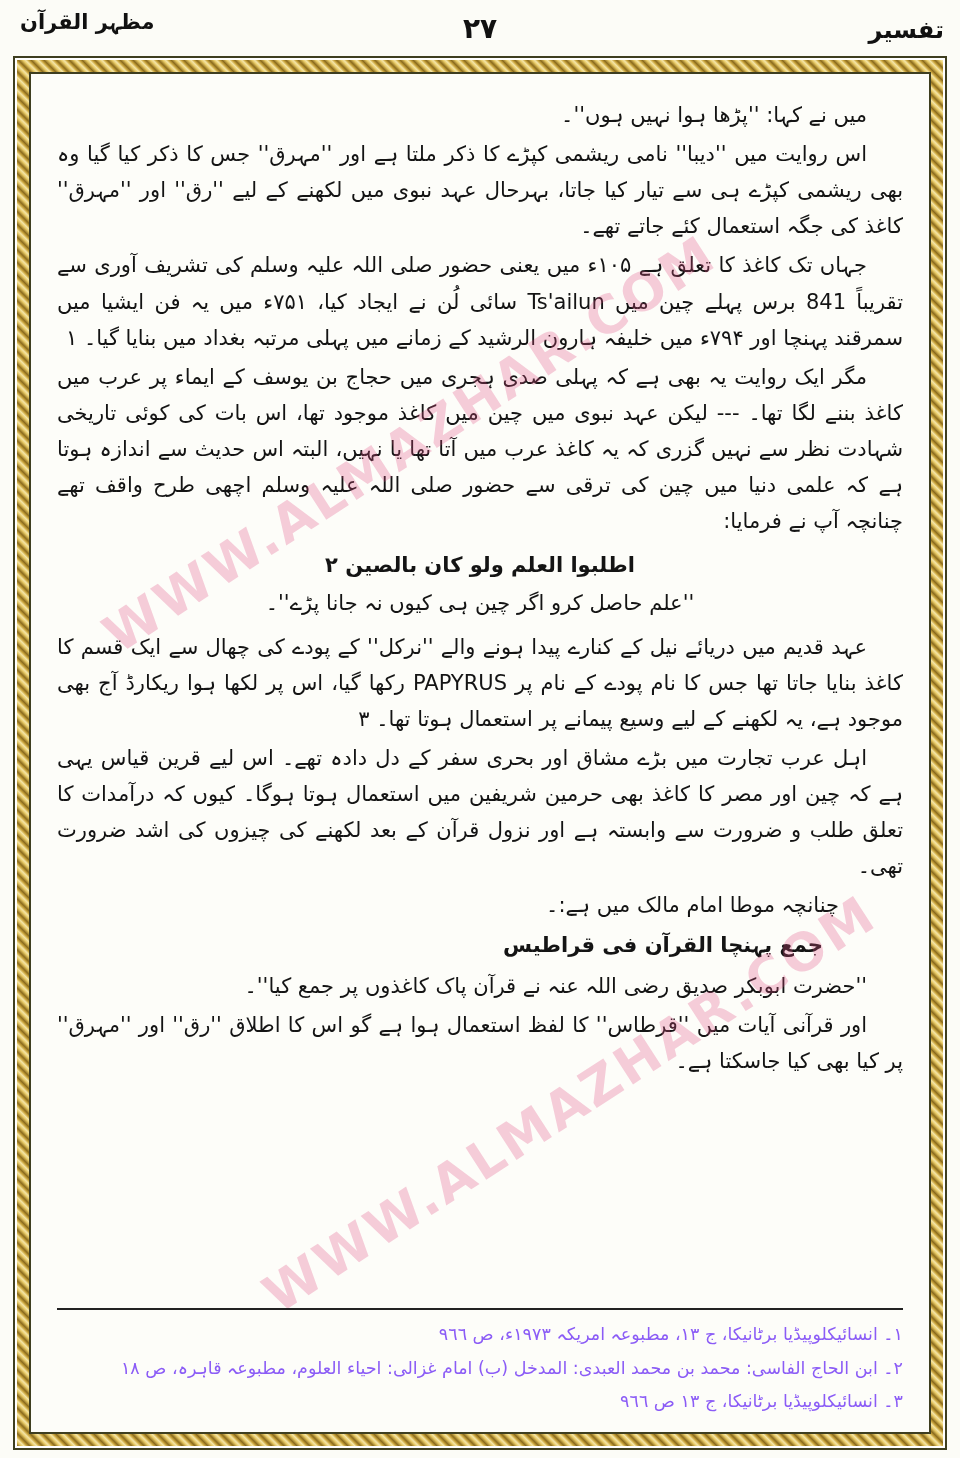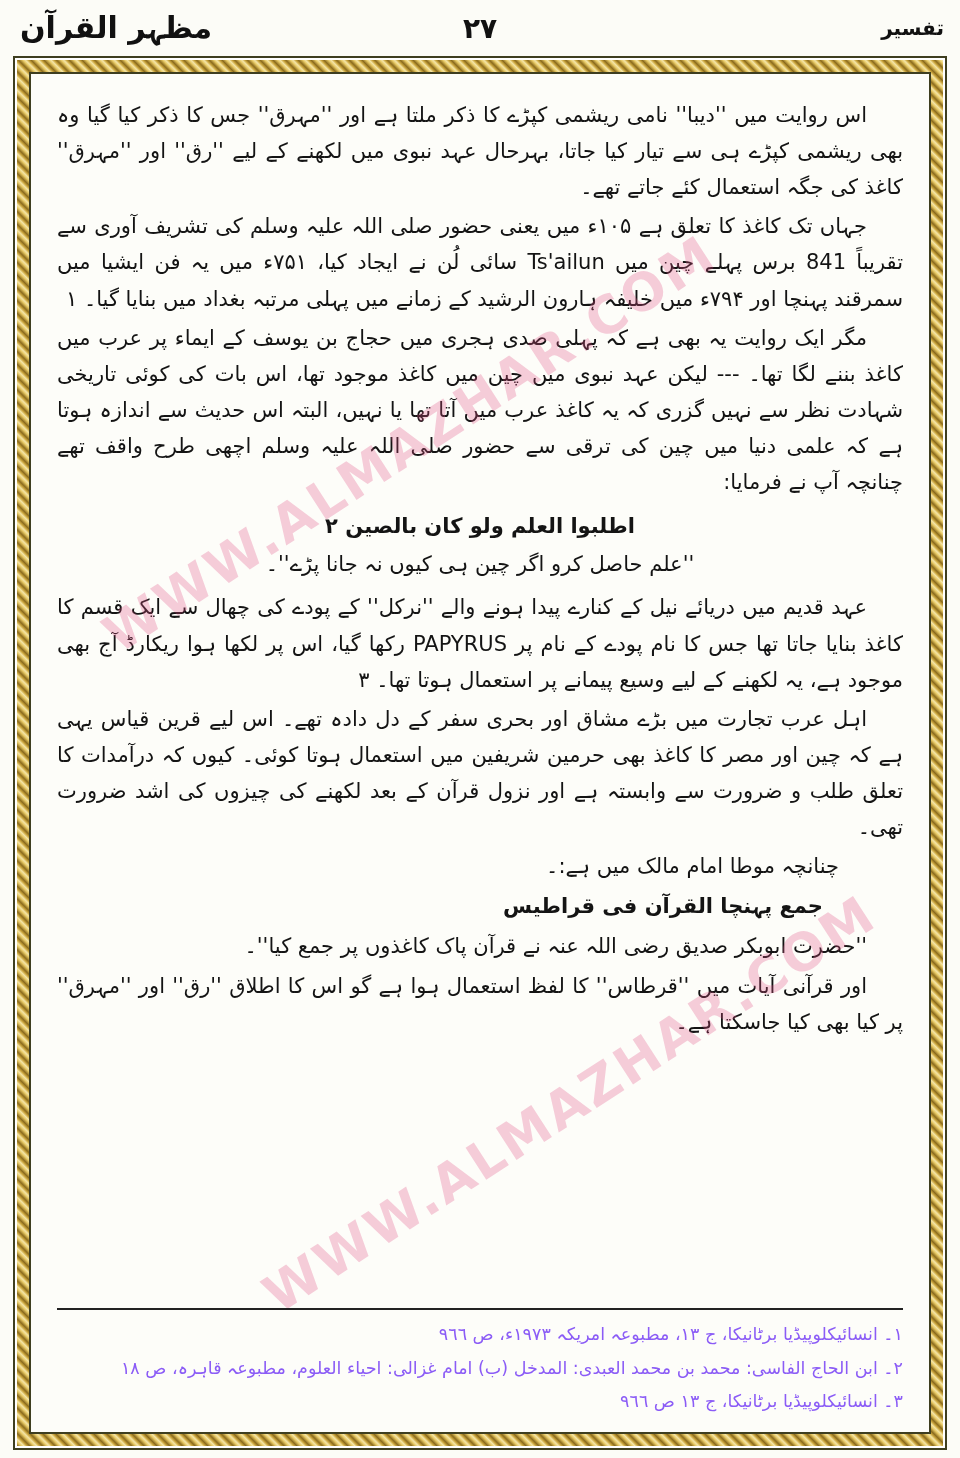--- a/index.html
+++ b/index.html
@@ -7,23 +7,23 @@
     margin: 0; padding: 0;
     width: 960px; height: 1458px;
     background: #fcfcf7;
     font-family: "DejaVu Sans", sans-serif;
     overflow: hidden;
   }
   .page { position: relative; width: 960px; height: 1458px; }
 
   
   .header { position: absolute; top: 0; left: 0; right: 0; height: 56px; direction: rtl; color:#111; }
-  .header-right  { position: absolute; right: 16px; top: 16px; font-size: 20px; font-weight: bold; }
+  .header-right  { position: absolute; right: 16px; top: 16px; font-size: 24px; font-weight: bold; }
   .header-center { position: absolute; left: 50%; transform: translateX(-50%); top: 12px; font-size: 28px; font-weight: bold; }
-  .header-left   { position: absolute; left: 20px; top: 10px; font-size: 30px; font-weight: bold; }
+  .header-left   { position: absolute; left: 20px; top: 10px; font-size: 21px; font-weight: bold; }
 
   
   .frame-outer {
     position: absolute; top: 56px; left: 13px; right: 13px; bottom: 8px;
     border: 2px solid #3e3e20; background: #fff; padding: 2px;
   }
   .frame-gold {
     width: 100%; height: 100%;
     background: repeating-linear-gradient(45deg, #8a6a1c 0px, #e7c965 3px, #f5e6a8 5px, #caa53d 7px, #8a6a1c 9px);
     padding: 12px;
@@ -74,27 +74,28 @@
   </div>
 
   <div class="frame-outer">
     <div class="frame-gold">
       <div class="frame-inner">
 
         <div class="wm wm1">WWW.ALMAZHAR.COM</div>
         <div class="wm wm2">WWW.ALMAZHAR.COM</div>
 
         <div class="text-block">
+          <p class="para">میں نے کہا: ''پڑھا ہوا نہیں ہوں''۔</p>
           <p class="para">اس روایت میں ''دیبا'' نامی ریشمی کپڑے کا ذکر ملتا ہے اور ''مہرق'' جس کا ذکر کیا گیا وہ بھی ریشمی کپڑے ہی سے تیار کیا جاتا، بہرحال عہد نبوی میں لکھنے کے لیے ''رق'' اور ''مہرق'' کاغذ کی جگہ استعمال کئے جاتے تھے۔</p>
           <p class="para">جہاں تک کاغذ کا تعلق ہے ۱۰۵ء میں یعنی حضور صلی اللہ علیہ وسلم کی تشریف آوری سے تقریباً 841 برس پہلے چین میں Ts'ailun سائی لُن نے ایجاد کیا، ۷۵۱ء میں یہ فن ایشیا میں سمرقند پہنچا اور ۷۹۴ء میں خلیفہ ہارون الرشید کے زمانے میں پہلی مرتبہ بغداد میں بنایا گیا۔ ۱</p>
           <p class="para">مگر ایک روایت یہ بھی ہے کہ پہلی صدی ہجری میں حجاج بن یوسف کے ایماء پر عرب میں کاغذ بننے لگا تھا۔ --- لیکن عہد نبوی میں چین میں کاغذ موجود تھا، اس بات کی کوئی تاریخی شہادت نظر سے نہیں گزری کہ یہ کاغذ عرب میں آتا تھا یا نہیں، البتہ اس حدیث سے اندازہ ہوتا ہے کہ علمی دنیا میں چین کی ترقی سے حضور صلی اللہ علیہ وسلم اچھی طرح واقف تھے چنانچہ آپ نے فرمایا:</p>
           <p class="center-b">اطلبوا العلم ولو کان بالصین ۲</p>
           <p class="center-n">''علم حاصل کرو اگر چین ہی کیوں نہ جانا پڑے''۔</p>
           <p class="para">عہد قدیم میں دریائے نیل کے کنارے پیدا ہونے والے ''نرکل'' کے پودے کی چھال سے ایک قسم کا کاغذ بنایا جاتا تھا جس کا نام پودے کے نام پر PAPYRUS رکھا گیا، اس پر لکھا ہوا ریکارڈ آج بھی موجود ہے، یہ لکھنے کے لیے وسیع پیمانے پر استعمال ہوتا تھا۔ ۳</p>
-          <p class="para">اہل عرب تجارت میں بڑے مشاق اور بحری سفر کے دل دادہ تھے۔ اس لیے قرین قیاس یہی ہے کہ چین اور مصر کا کاغذ بھی حرمین شریفین میں استعمال ہوتا کوئی۔ کیوں کہ درآمدات کا تعلق طلب و ضرورت سے وابستہ ہے اور نزول قرآن کے بعد لکھنے کی چیزوں کی اشد ضرورت تھی۔</p>
+          <p class="para">اہل عرب تجارت میں بڑے مشاق اور بحری سفر کے دل دادہ تھے۔ اس لیے قرین قیاس یہی ہے کہ چین اور مصر کا کاغذ بھی حرمین شریفین میں استعمال ہوتا ہوگا۔ کیوں کہ درآمدات کا تعلق طلب و ضرورت سے وابستہ ہے اور نزول قرآن کے بعد لکھنے کی چیزوں کی اشد ضرورت تھی۔</p>
           <p class="sub-line">چنانچہ موطا امام مالک میں ہے:۔</p>
           <p class="sub-bold">جمع پہنچا القرآن فی قراطیس</p>
           <p class="para">''حضرت ابوبکر صدیق رضی اللہ عنہ نے قرآن پاک کاغذوں پر جمع کیا''۔</p>
           <p class="para">اور قرآنی آیات میں ''قرطاس'' کا لفظ استعمال ہوا ہے گو اس کا اطلاق ''رق'' اور ''مہرق'' پر کیا بھی کیا جاسکتا ہے۔</p>
         </div>
 
         <div class="footnotes">
           <p class="footnote">۱۔ انسائیکلوپیڈیا برٹانیکا، ج ۱۳، مطبوعہ امریکہ ۱۹۷۳ء، ص ۹٦٦</p>
           <p class="footnote">۲۔ ابن الحاج الفاسی: محمد بن محمد العبدی: المدخل (ب) امام غزالی: احیاء العلوم، مطبوعہ قاہرہ، ص ۱۸</p>
           <p class="footnote">۳۔ انسائیکلوپیڈیا برٹانیکا، ج ۱۳ ص ۹٦٦</p>

